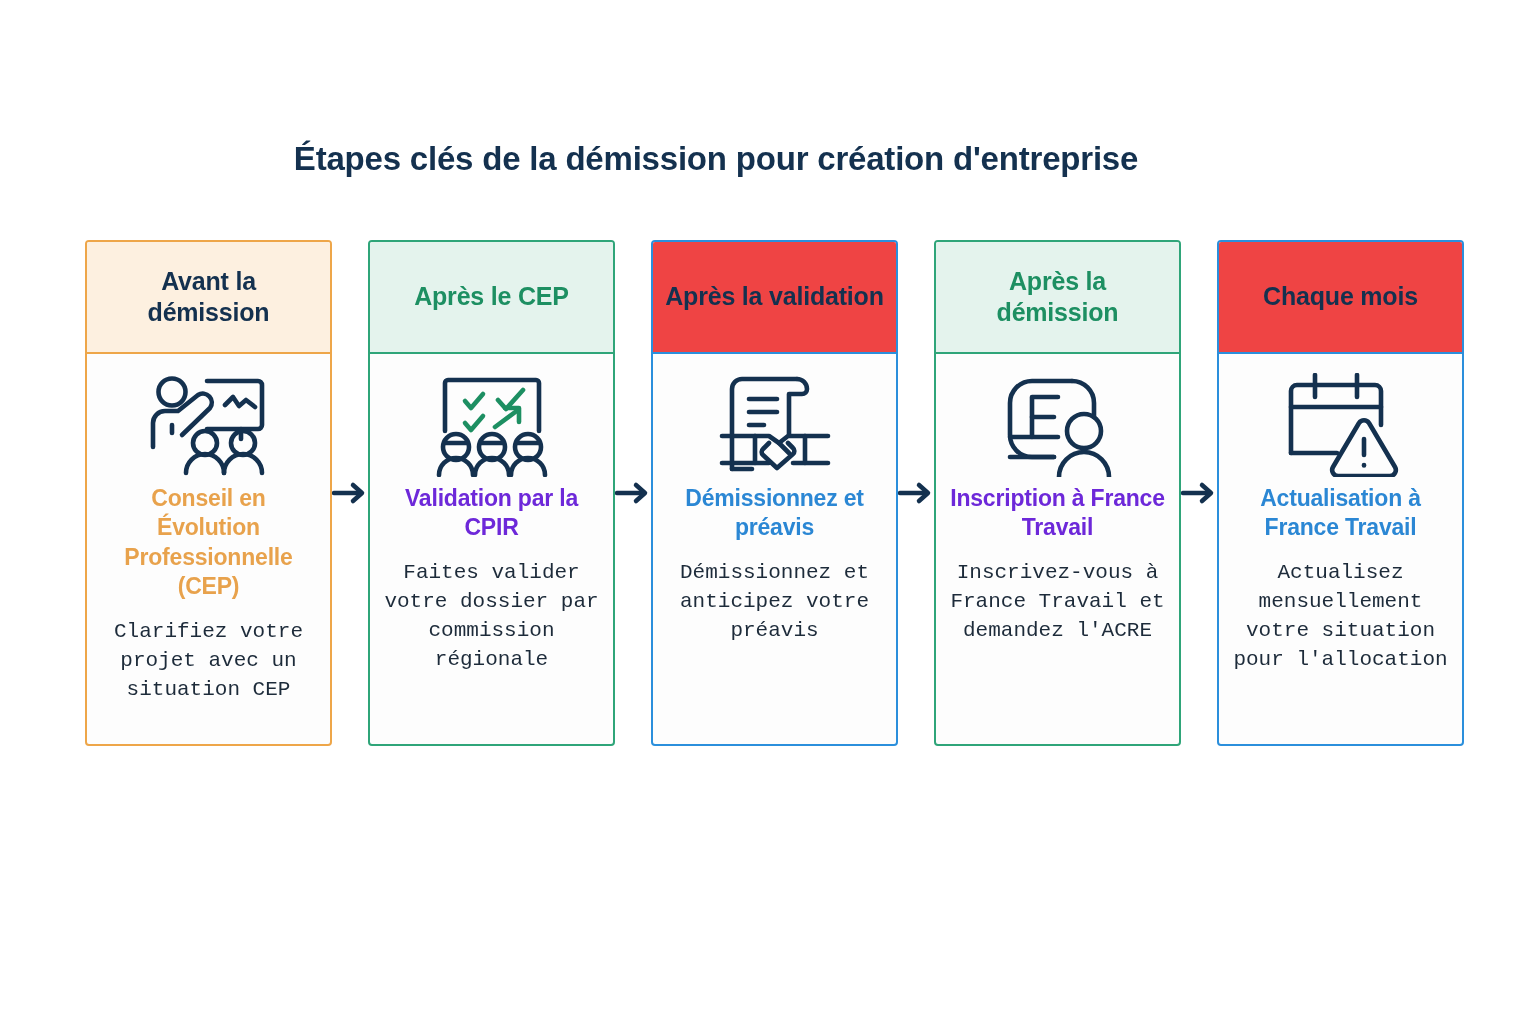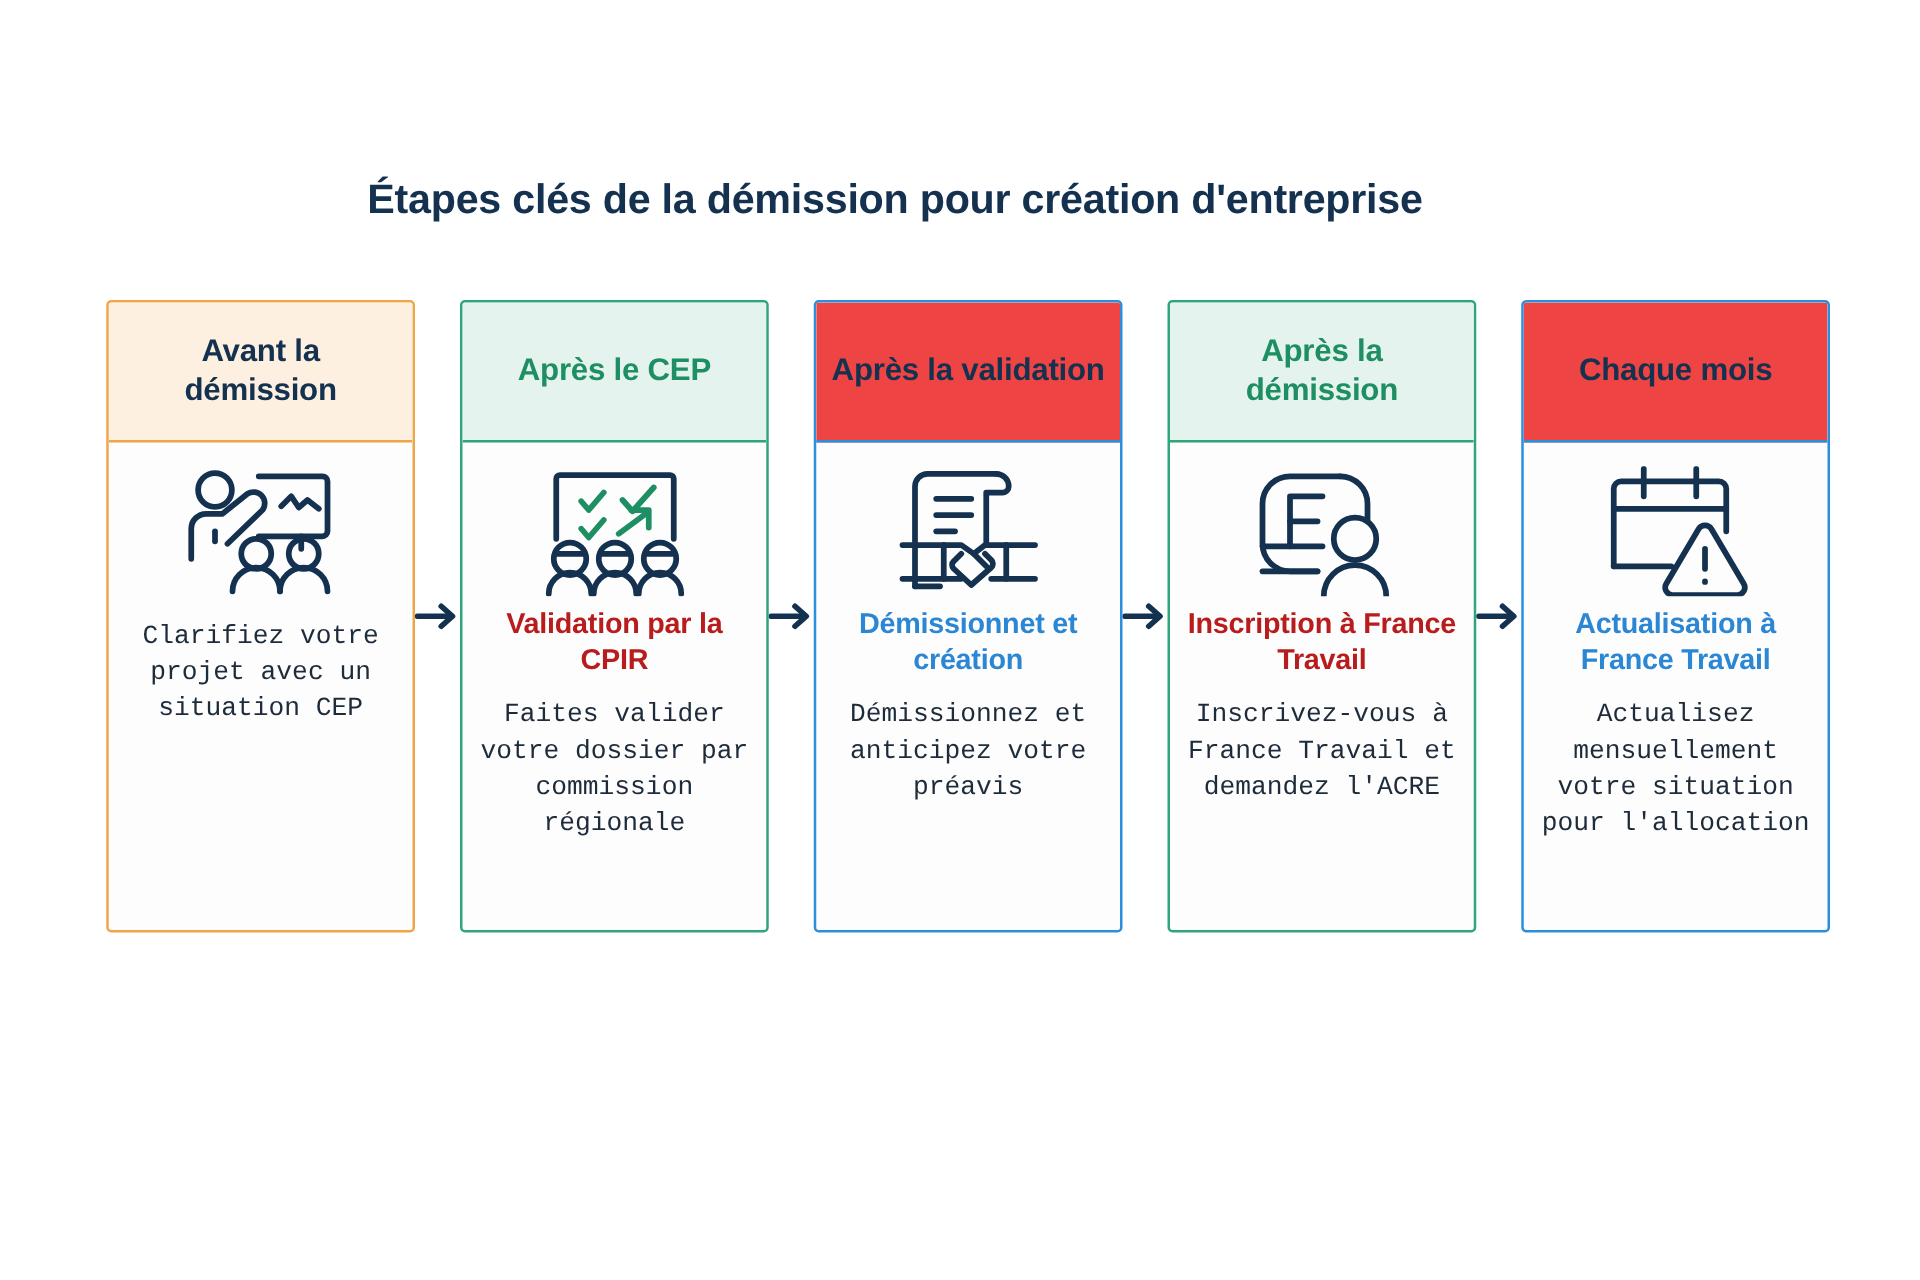--- a/index.html
+++ b/index.html
@@ -116,21 +116,21 @@
   
   .theme-orange { border-color: #eea649; align-items: center; }
   .theme-orange .card-header { background: #fdf0e0; border-bottom-color: #eea649; }
   .theme-orange .card-header-label { color: #14314f; }
   .theme-orange .card-title { color: #e8a24c; }
 
   
   .theme-green { border-color: #2fa579; }
   .theme-green .card-header { background: #e4f3ed; border-bottom-color: #2fa579; }
   .theme-green .card-header-label { color: #1d8f62; }
-  .theme-green .card-title { color: #b91c1c; }
+  .theme-green .card-title { color: #6d28d9; }
 
   
   .theme-blue { border-color: #2b8fdc; }
   .theme-blue .card-header { background: #ef4444; border-bottom-color: #2b8fdc; }
   .theme-blue .card-header-label { color: #14314f; }
   .theme-blue .card-title { color: #2b87d4; }
 
   
 </style>
 </head>
@@ -160,20 +160,21 @@
             <path d="M7 74 V50 a12 12 0 0 1 12 -12 H32 l20 -16 a9 9 0 0 1 12 13 L36 62"></path>
             <path d="M26 52 V60"></path>
 
             <circle cx="59" cy="70" r="12"></circle>
             <circle cx="97" cy="70" r="12"></circle>
 
             <path d="M40 100 a19 19 0 0 1 38 0"></path>
             <path d="M78 100 a19 19 0 0 1 38 0"></path>
           </svg>
         </div>
+        <div class="card-title">Conseil en Évolution Professionnelle (CEP)</div>
         <div class="card-desc">Clarifiez votre projet avec un situation CEP</div>
       </div>
     </div>
 
     <div class="connector">
       <svg width="36" height="24" viewBox="0 0 36 24" fill="none" stroke="#14314f" stroke-width="4.5" stroke-linecap="round" stroke-linejoin="round">
         <path d="M2 12 H29"></path>
         <path d="M21 4 l9 8 l-9 8"></path>
       </svg>
     </div>
@@ -241,21 +242,21 @@
             <path d="M36 63 V90 H50"></path>
             <path d="M86 63 V90 H74"></path>
             <path d="M50 70 l-6 6 a4 4 0 0 0 0 6 l14 13 l16 -14 a4 4 0 0 0 0 -6 l-5 -5"></path>
             <path d="M60 70 l10 10"></path>
             <path d="M3 63 H36"></path>
             <path d="M86 63 H109"></path>
             <path d="M3 90 H36"></path>
             <path d="M86 90 H109"></path>
           </svg>
         </div>
-        <div class="card-title">Démissionnet et création</div>
+        <div class="card-title">Démissionnez et préavis</div>
         <div class="card-desc">Démissionnez et anticipez votre préavis</div>
       </div>
     </div>
 
     <div class="connector">
       <svg width="36" height="24" viewBox="0 0 36 24" fill="none" stroke="#14314f" stroke-width="4.5" stroke-linecap="round" stroke-linejoin="round">
         <path d="M2 12 H29"></path>
         <path d="M21 4 l9 8 l-9 8"></path>
       </svg>
     </div>

